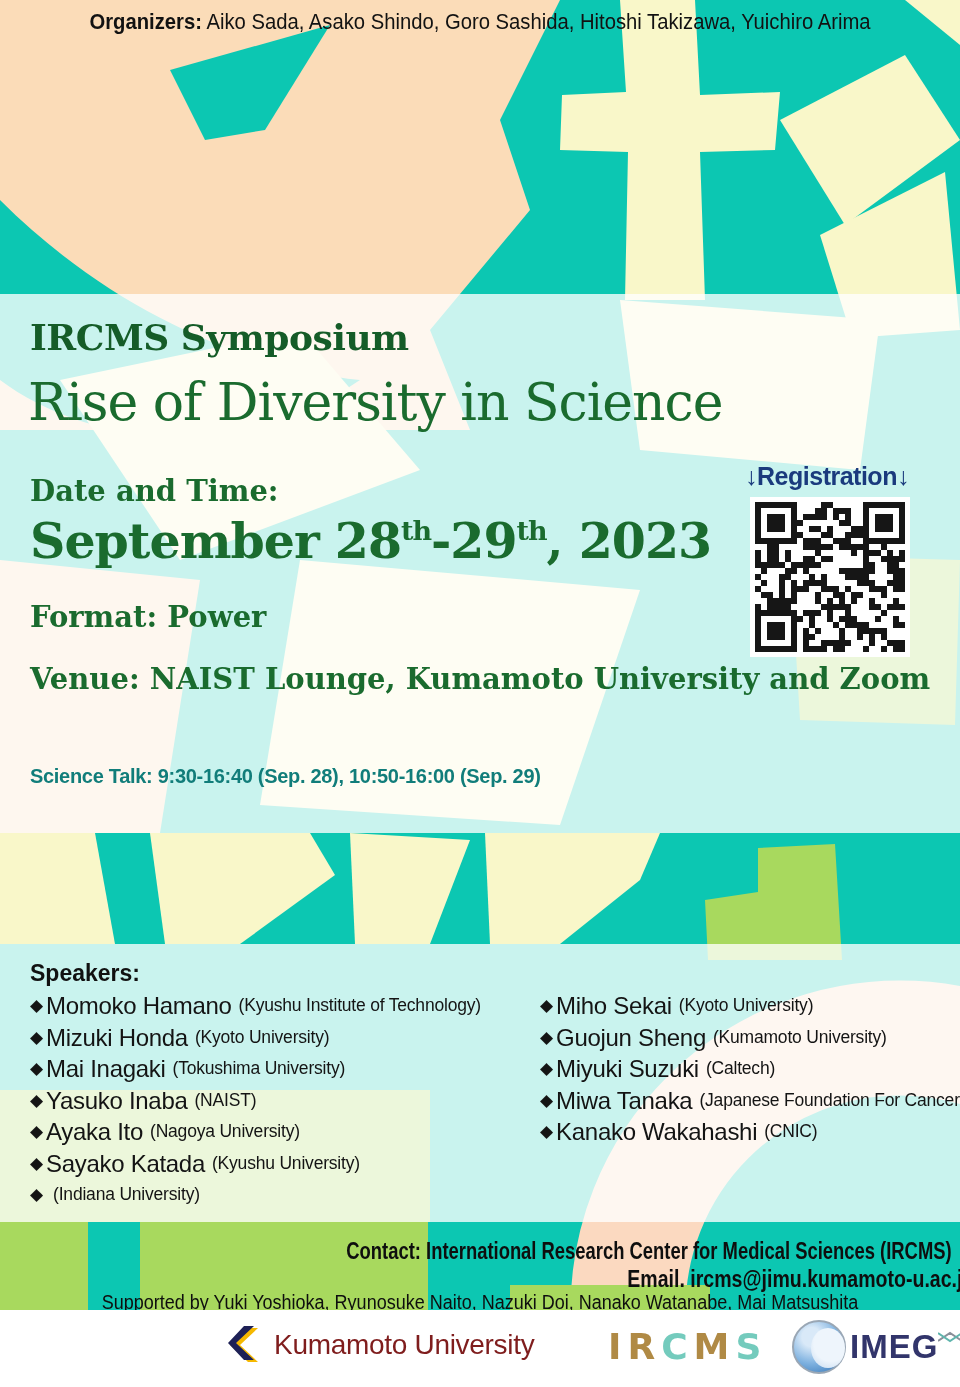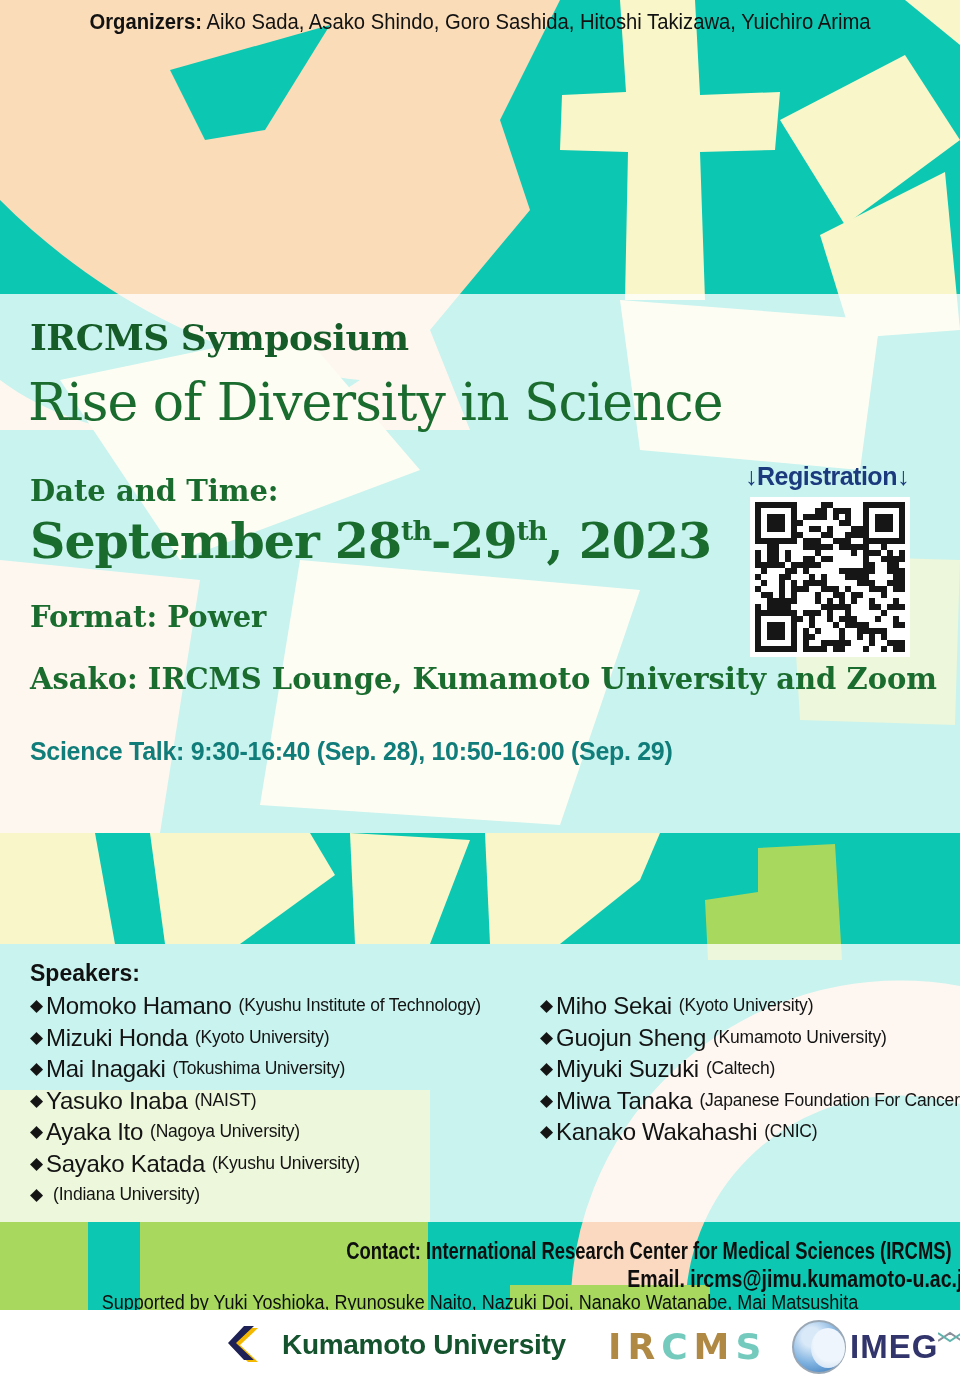--- a/index.html
+++ b/index.html
@@ -41,21 +41,21 @@
   .date-big{
     position:absolute;left:30px;top:512px;
     font-family:"DejaVu Serif", serif;font-weight:bold;
     font-size:49px;color:#1a6b2e;white-space:nowrap;letter-spacing:-1px;
   }
   .date-big sup{font-size:55%;vertical-align:18px;}
   .format-line{top:600px;}
   .venue-line{top:662px;}
   .sched{
     position:absolute;left:30px;font-weight:bold;
-    font-size:25px;color:#117d7a;white-space:nowrap;letter-spacing:-.3px;
+    font-size:20px;color:#117d7a;white-space:nowrap;letter-spacing:-.3px;margin-top:28px;
   }
   .sched1{top:737px;}
   .sched2{top:777px;}
 
   .registration{
     position:absolute;left:722px;top:462px;width:210px;text-align:center;
     font-weight:bold;font-size:25px;color:#1a3a7d;white-space:nowrap;
     letter-spacing:-.5px;
   }
   .qr-box{
@@ -100,21 +100,21 @@
       radial-gradient(circle at 50% 38%, #1c1c1c 0 8px, transparent 8px),
       repeating-conic-gradient(#262626 0 9deg, #ffffff 9deg 18deg);
     box-shadow:inset 0 0 0 4px #ffffff;
   }
   .jsps-word{
     font-family:"DejaVu Serif", serif;font-size:42px;color:#111;
     margin-left:10px;letter-spacing:1px;
   }
   .kumamoto-group{left:228px;top:1326px;}
   .kumamoto-word{
-    font-size:28px;font-weight:bold;color:#14532d;margin-left:24px;letter-spacing:-.3px;
+    font-size:28px;font-weight:normal;color:#7f1d1d;margin-left:16px;letter-spacing:-.3px;
   }
   .ircms-group{left:608px;top:1326px;}
   .ircms-logo span{
     font-family:"DejaVu Sans", sans-serif;font-weight:bold;font-size:36px;letter-spacing:6px;
   }
   .ircms-logo span:nth-child(1){color:#b08a45;}
   .ircms-logo span:nth-child(2){color:#b08a45;}
   .ircms-logo span:nth-child(3){color:#74cbbd;}
   .ircms-logo span:nth-child(4){color:#b08a45;}
   .ircms-logo span:nth-child(5){color:#74cbbd;}
@@ -187,21 +187,21 @@
   <div class="organizers">
     <b>Organizers:</b><span> Aiko Sada, Asako Shindo, Goro Sashida, Hitoshi Takizawa, Yuichiro Arima</span>
   </div>
 
   <div class="kicker">IRCMS Symposium</div>
   <div class="title">Rise of Diversity in Science</div>
 
   <div class="subhead date-label">Date and Time:</div>
   <div class="date-big"><span>September 28</span><sup>th</sup><span>-29</span><sup>th</sup><span>, 2023</span></div>
   <div class="subhead format-line">Format: Power</div>
-  <div class="subhead venue-line">Asako: IRCMS Lounge, Kumamoto University and Zoom</div>
+  <div class="subhead venue-line">Venue: NAIST Lounge, Kumamoto University and Zoom</div>
   <div class="sched sched1">Science Talk: 9:30-16:40 (Sep. 28), 10:50-16:00 (Sep. 29)</div>
 
   <div class="registration">↓Registration↓</div>
   <div class="qr-box">
       <svg width="150" height="150" xmlns="http://www.w3.org/2000/svg" fill="#161616">
         <rect x="0" y="0" width="6" height="6"></rect>
         <rect x="6" y="0" width="6" height="6"></rect>
         <rect x="12" y="0" width="6" height="6"></rect>
         <rect x="18" y="0" width="6" height="6"></rect>
         <rect x="24" y="0" width="6" height="6"></rect>

